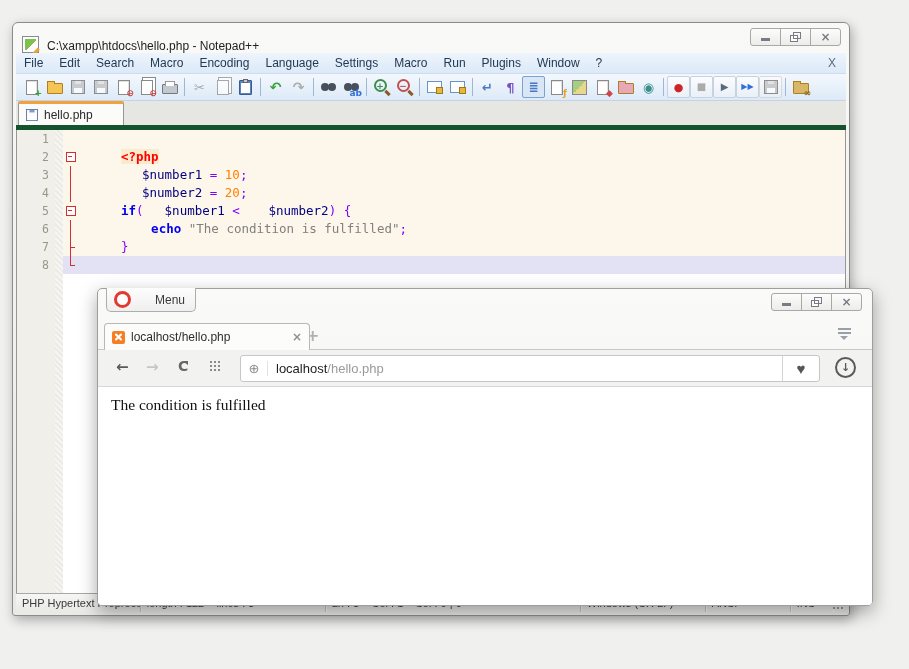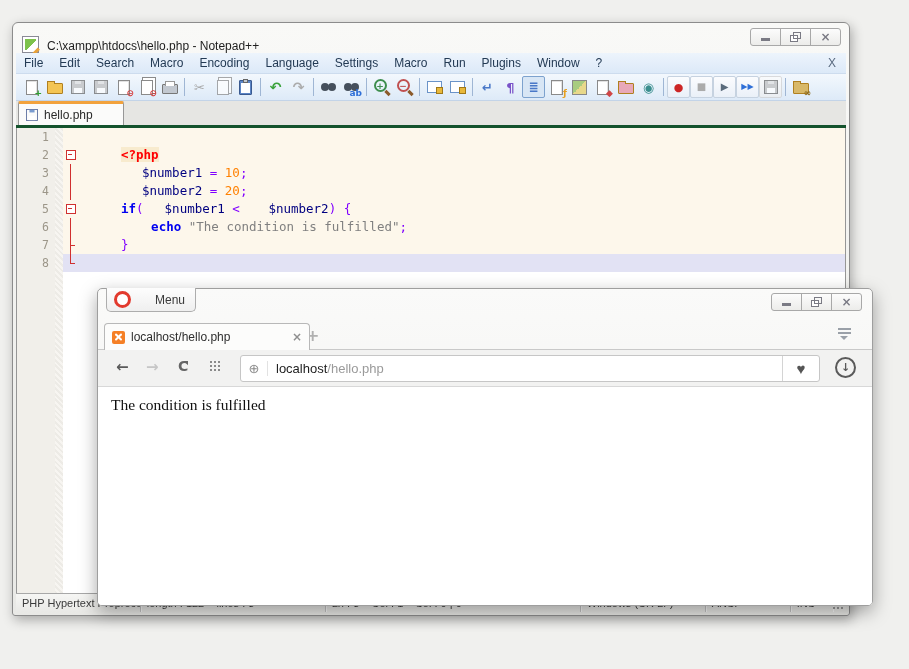--- a/index.html
+++ b/index.html
@@ -58,21 +58,21 @@
   .bnc{width:15px;height:9px;position:relative;}
   .bnc::before,.bnc::after{content:"";position:absolute;top:0;width:8px;height:8px;border-radius:50%;background:#46505c;}
   .bnc::before{left:0;} .bnc::after{right:0;}
   .mag{width:9px;height:9px;border:2px solid;border-radius:50%;position:relative;
        font:bold 9px "DejaVu Sans",sans-serif;display:flex;align-items:center;justify-content:center;margin:-3px 3px 0 0;}
   .mag::after{content:"";position:absolute;width:3px;height:6px;background:#8b5a2b;bottom:-6px;right:-4px;transform:rotate(-45deg);}
   .syn{width:13px;height:10px;border:1px solid #6a93c8;background:#fff;position:relative;}
   .syn::after{content:"";position:absolute;right:-2px;bottom:-2px;width:5px;height:5px;background:#e8b83a;border:1px solid #a07818;}
   .mapi{width:13px;height:13px;border:1px solid #888;background:linear-gradient(135deg,#a8cc80 0 50%,#e8d88a 50% 100%);}
   
-  .np-tabbar{height:24px;background:#e6e6e3;position:relative;border-bottom:3px solid #14532d;}
+  .np-tabbar{height:24px;background:#e6e6e3;position:relative;border-bottom:5px solid #14532d;}
   .np-tab{position:absolute;left:2px;bottom:0;height:21px;width:92px;background:#fbfbfa;
     border:1px solid #979797;border-bottom:none;border-radius:2px 2px 0 0;border-top:3px solid var(--accentOrange);
     display:flex;align-items:center;gap:5px;padding:0 6px;font-size:12px;color:#2a2a2a;}
   .tabflp{transform:scale(.85);border-color:#55699a;}
   .tabflp::after{background:#7a9ccf;}
   
   .np-editor{flex:1;display:flex;background:#fff;border-left:1px solid #969696;border-right:1px solid #969696;overflow:hidden;}
   .gutter{width:38px;background:#f1efea;flex:0 0 38px;}
   .ln{height:18px;text-align:right;padding-right:6px;color:#9c9689;font:11.5px/18px "DejaVu Sans Mono","Liberation Mono",monospace;}
   .hatch{width:8px;flex:0 0 8px;background:repeating-linear-gradient(45deg,#edebe6 0 2px,#f7f5f1 2px 4px);}

